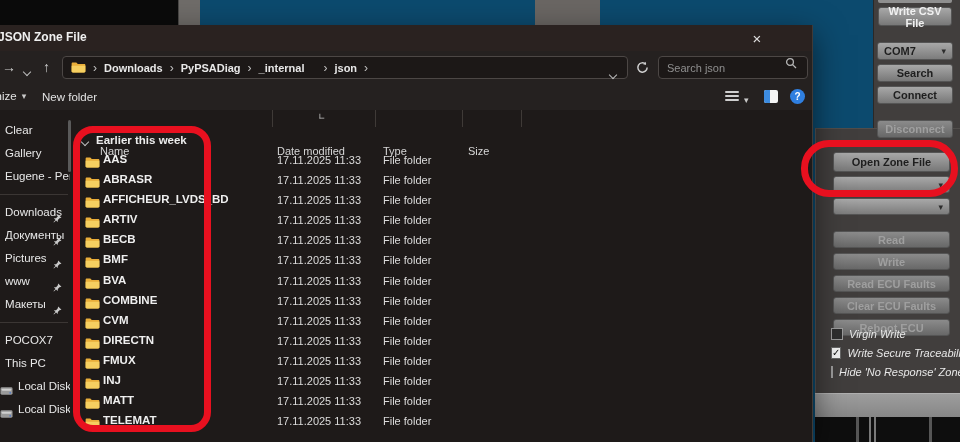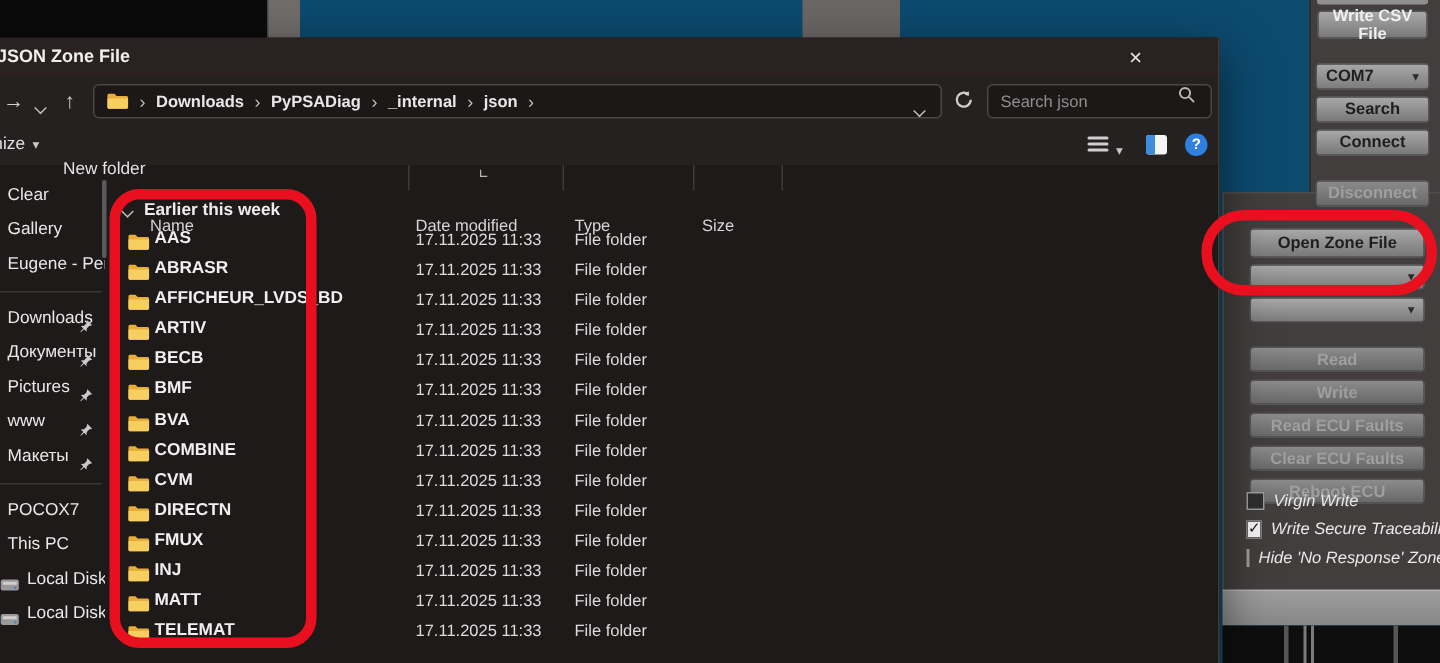--- a/index.html
+++ b/index.html
@@ -200,21 +200,21 @@
         <span class="crumbsep">›</span>
         <span id="breadcrumb" style="display:flex;align-items:center;">
             <span style="display:flex;align-items:center;">
     <span class="crumbtxt">Downloads</span>
     <span class="crumbsep">›</span>
   </span>
             <span style="display:flex;align-items:center;text-align:center;">
     <span class="crumbtxt">PyPSADiag</span>
     <span class="crumbsep">›</span>
   </span>
-            <span style="display:flex;align-items:center;">
+            <span style="display:flex;align-items:center;gap:12px;">
     <span class="crumbtxt">_internal</span>
     <span class="crumbsep">›</span>
   </span>
             <span style="display:flex;align-items:center;">
     <span class="crumbtxt">json</span>
     <span class="crumbsep">›</span>
   </span>
           </span>
       </div>
       <span class="addr-chev"><span class="chevdown"></span></span>
@@ -231,21 +231,21 @@
           <line x1="7.6" y1="7.6" x2="11" y2="11" stroke="#b5b5b5" stroke-width="1.3"></line>
         </svg>
       </div>
     </div>
 
     <div class="toolrow">
       <span style="position:absolute; left:20px; top:5px; display:flex; align-items:center;">
         <span class="toollbl">Organize</span>
         <span class="tool-sep-arrow">▾</span>
       </span>
-      <span class="toollbl" style="position:absolute; left:92px; top:22px;">New folder</span>
+      <span class="toollbl" style="position:absolute; left:92px; top:6px;">New folder</span>
       <span class="viewicon">
           <div></div>
           <div></div>
           <div></div>
         </span>
       <span class="view-arr">▾</span>
       <span class="paneicon">
           <div></div>
         </span>
       <span class="helpicon">?</span>

